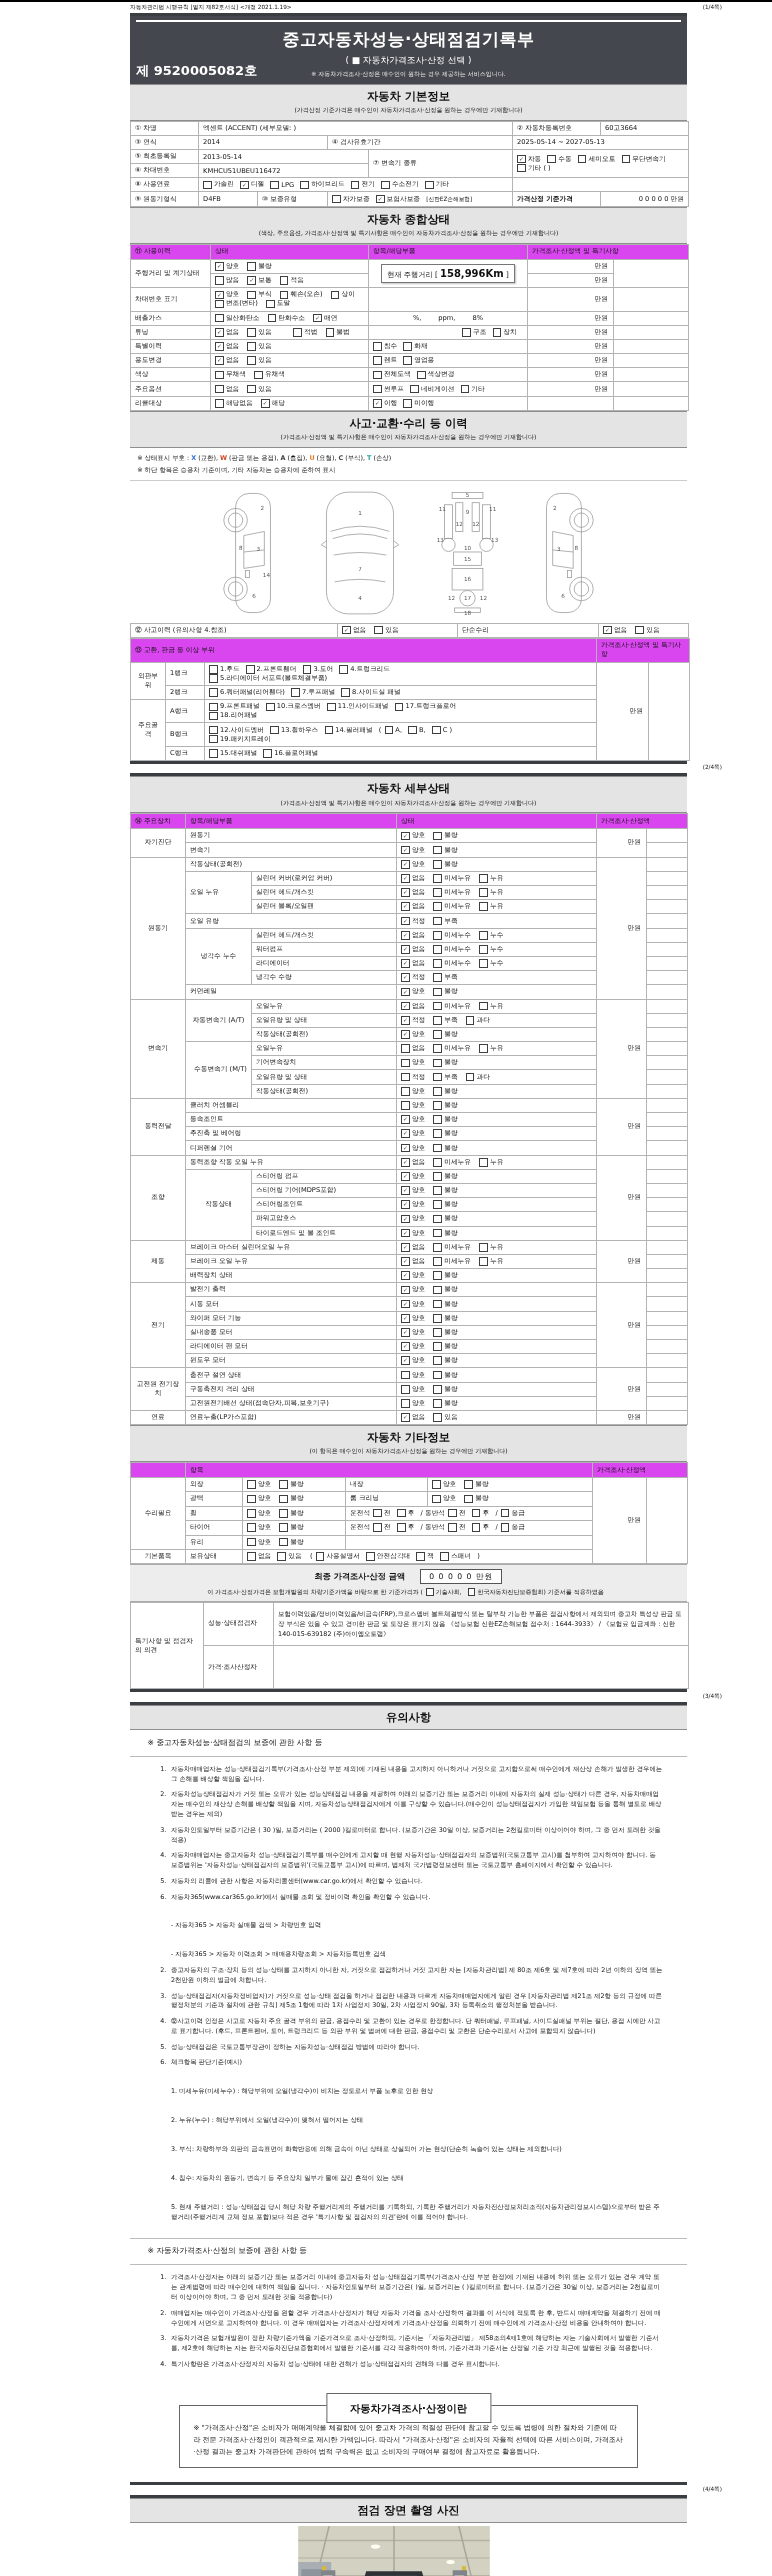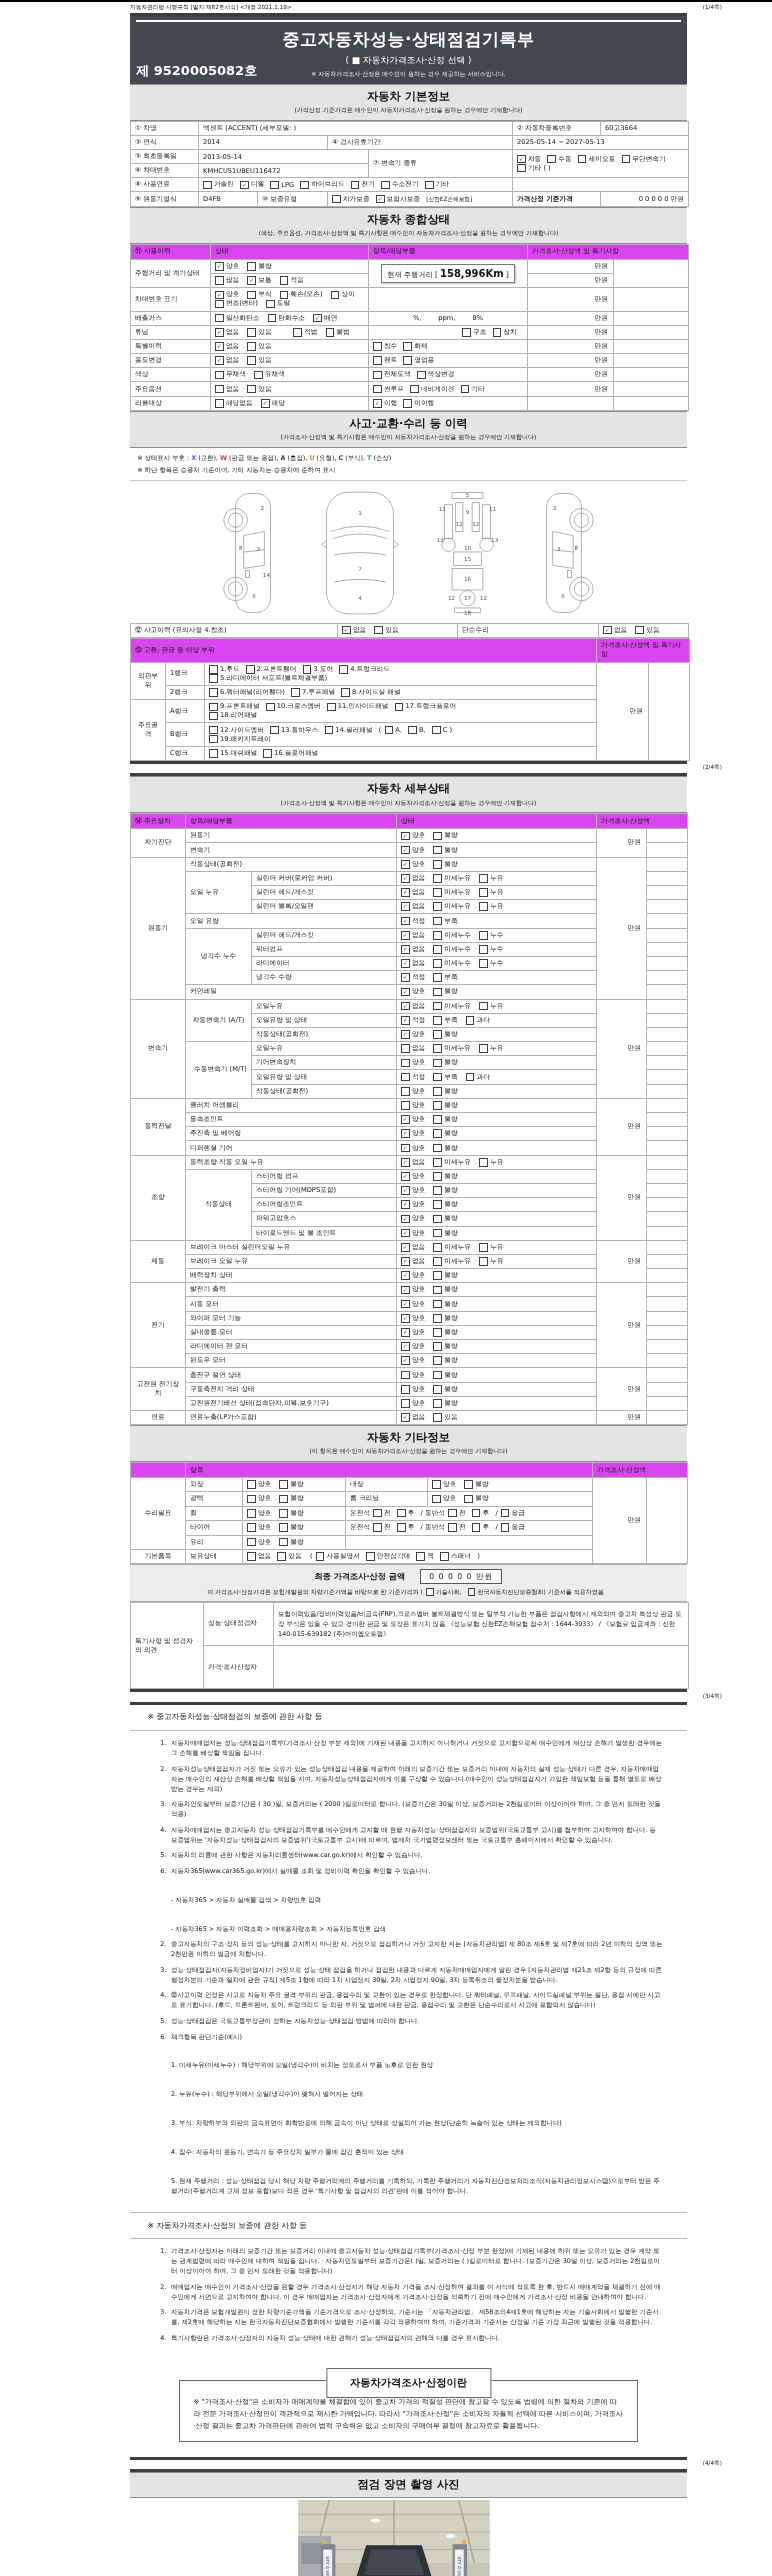--- a/index.html
+++ b/index.html
@@ -1355,20 +1355,23 @@
               <td class="rtext" style="height:38px"></td>
             </tr>
           </tbody>
         </table>
       </div>
   </div>
 
   <div class="pgmark">(3/4쪽)</div>
 
   <div class="block">
+    <div class="sec-head">
+      <div class="h">유의사항</div>
+    </div>
     <div class="notice-wrap">
       <div class="nsec-title">※ 중고자동차성능·상태점검의 보증에 관한 사항 등</div>
       <div class="nbody" id="notice1">
           <div class="nitem">
             <span class="nnum">1.</span>
             <div class="ntext">자동차매매업자는 성능·상태점검기록부(가격조사·산정 부분 제외)에 기재된 내용을 고지하지 아니하거나 거짓으로 고지함으로써 매수인에게 재산상 손해가 발생한 경우에는 그 손해를 배상할 책임을 집니다.</div>
           </div>
           <div class="nitem">
             <span class="nnum">2.</span>
             <div class="ntext">자동차성능상태점검자가 거짓 또는 오류가 있는 성능상태점검 내용을 제공하여 아래의 보증기간 또는 보증거리 이내에 자동차의 실제 성능·상태가 다른 경우, 자동차매매업자는 매수인의 재산상 손해를 배상할 책임을 지며, 자동차성능상태점검자에게 이를 구상할 수 있습니다.(매수인이 성능상태점검자가 가입한 책임보험 등을 통해 별도로 배상받는 경우는 제외)</div>

